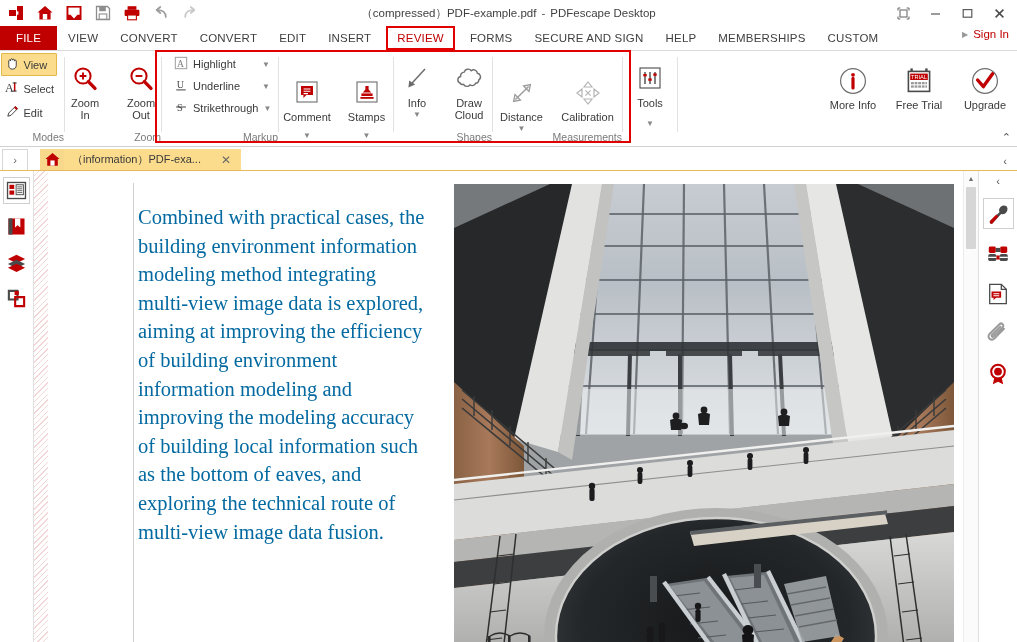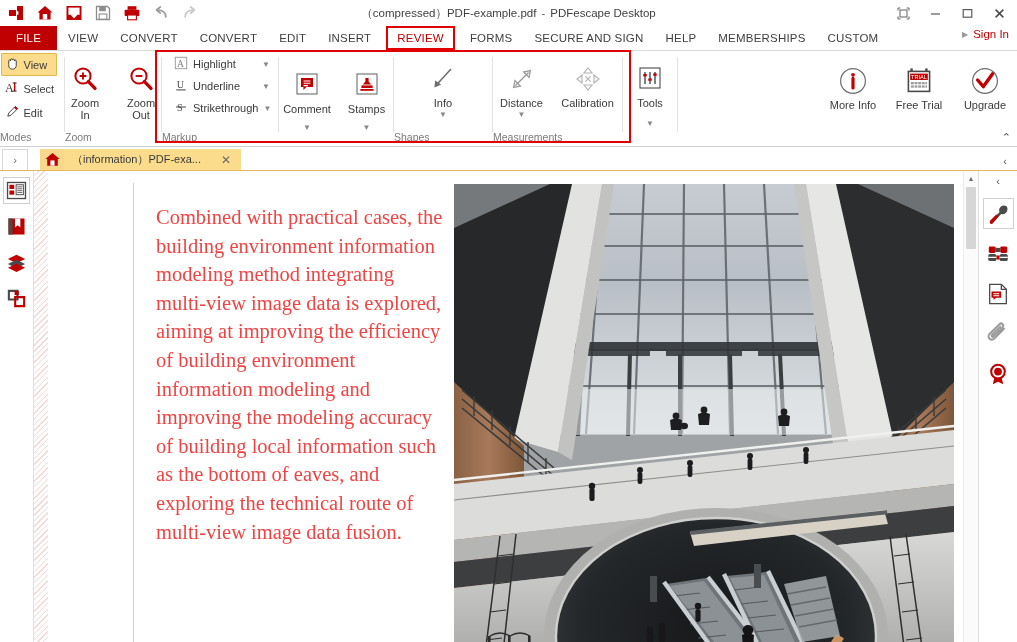--- a/index.html
+++ b/index.html
@@ -52,21 +52,21 @@
   .signin .tri{font-size:8px;color:#999;}
 
   
   .ribbon{
     position:relative;height:95px;background:#fff;
     display:flex;align-items:stretch;border-bottom:1px solid #d0d0d0;
   }
   .rgroup{position:relative;display:flex;flex-direction:column;align-items:center;justify-content:flex-start;}
   .rgroup .gbody{display:flex;align-items:flex-start;height:78px;padding-top:2px;}
   .glabel{
-    font-size:10.5px;color:#7a7a7a;text-align:left;width:100%;
+    font-size:10.5px;color:#7a7a7a;text-align:right;width:100%;
     position:absolute;bottom:3px;left:0;
   }
   .gsep{width:1px;background:#e2e2e2;margin:6px 0 14px 0;}
 
   
   .modes{width:64px;padding:3px 2px 0 3px;}
   .modebtn{
     display:flex;align-items:center;gap:4px;font-size:11px;color:#3a3a3a;
     padding:2px 3px;margin-bottom:1px;cursor:pointer;border:1px solid transparent;
     border-radius:1px;width:56px;box-sizing:border-box;
@@ -142,23 +142,23 @@
     background:repeating-linear-gradient(135deg,#ffffff 0 3px,#f0c9c9 3px 4px);
     opacity:.75;
   }
   .page{
     position:absolute;left:14px;top:0;right:0;bottom:0;background:#fff;overflow:hidden;
   }
   .colrule{
     position:absolute;left:85px;top:12px;bottom:0;width:1px;background:#cfcfcf;
   }
   .doctext{
-    position:absolute;left:108px;top:32px;width:292px;
+    position:absolute;left:90px;top:32px;width:292px;
     font-family:"Liberation Serif", serif;
-    font-size:20.5px;line-height:28.6px;color:#ef4444;
+    font-size:20.5px;line-height:28.6px;color:#0369a1;
   }
   .docimg{
     position:absolute;left:406px;top:13px;width:500px;height:478px;overflow:hidden;
     background:#8d8d8d;
   }
 
   
   .vscroll{
     position:absolute;right:0;top:0;width:14px;height:100%;background:#fbfbfb;
     border-left:1px solid #ececec;
@@ -390,21 +390,21 @@
           <span class="mlbl">Strikethrough</span>
           <span class="mcar">▼</span>
         </div>
       </div>
       <div class="glabel">Markup</div>
     </div>
 
     <div class="gsep"></div>
 
     <div class="rgroup" style="width:114px">
-      <div class="gbody" style="gap:4px;padding-top:12px;">
+      <div class="gbody" style="gap:4px;padding-top:20px;">
         <div class="bigbtn" style="width:55px">
           <span class="bicon">
             <svg width="32" height="32" viewBox="0 0 32 32">
               <rect x="6" y="5" width="20" height="20" fill="none" stroke="#6d6d6d" stroke-width="1.1"></rect>
               <path d="M10 9 H22 V18 H15.4 L12.4 21 V18 H10 Z" fill="#c00000"></path>
               <path d="M12.6 12 H19.4 M12.6 14.3 H19.4 M12.6 16.6 H17" stroke="#ffffff" stroke-width="1.1"></path>
             </svg>
           </span>
           <div class="blabel">Comment</div>
           <div class="bcaret" style="margin-top:9px">▼</div>
@@ -431,28 +431,39 @@
         <div class="bigbtn" style="width:48px">
           <span class="bicon">
             <svg width="30" height="30" viewBox="0 0 30 30">
               <path d="M23 5 L7.4 22" stroke="#6d6d6d" stroke-width="1.5"></path>
               <path d="M6.4 23.4 L7.2 16.6 L13.2 20.4 Z" fill="#6d6d6d"></path>
             </svg>
           </span>
           <div class="blabel">Info</div>
           <div class="bcaret">▼</div>
         </div>
+        <div class="bigbtn" style="width:48px">
+          <span class="bicon">
+            <svg width="32" height="30" viewBox="0 0 32 30">
+              <path d="M7 19 a3.4 3.4 0 0 1 0.6 -6.5 a3.8 3.8 0 0 1 3.6 -4.4 a4 4 0 0 1 7 -1.4 a3.8 3.8 0 0 1 6.2 2.6 a3.6 3.6 0 0 1 1.4 6.6 a3.4 3.4 0 0 1 -3.2 3.3 a3.6 3.6 0 0 1 -5.6 1.6 a3.8 3.8 0 0 1 -6.4 -0.4 a3.3 3.3 0 0 1 -3.6 -1.4 z" fill="none" stroke="#6d6d6d" stroke-width="1.4"></path>
+            </svg>
+          </span>
+          <div class="blabel">
+            <div>Draw</div>
+            <div>Cloud</div>
+          </div>
+        </div>
       </div>
       <div class="glabel">Shapes</div>
     </div>
 
     <div class="gsep"></div>
 
     <div class="rgroup" style="width:129px">
-      <div class="gbody" style="gap:2px;padding-top:6px;">
+      <div class="gbody" style="gap:2px;padding-top:20px;">
         <div class="bigbtn" style="width:56px">
           <span class="bicon">
             <svg width="30" height="30" viewBox="0 0 30 30">
               <path d="M8.4 21.6 L21.6 8.4" stroke="#9b9b9b" stroke-width="1.4"></path>
               <path d="M6.6 23.4 L8 16.6 L13.4 22 Z" fill="none" stroke="#9b9b9b" stroke-width="1.3"></path>
               <path d="M23.4 6.6 L22 13.4 L16.6 8 Z" fill="none" stroke="#9b9b9b" stroke-width="1.3"></path>
             </svg>
           </span>
           <div class="blabel">Distance</div>
           <div class="bcaret">▼</div>

